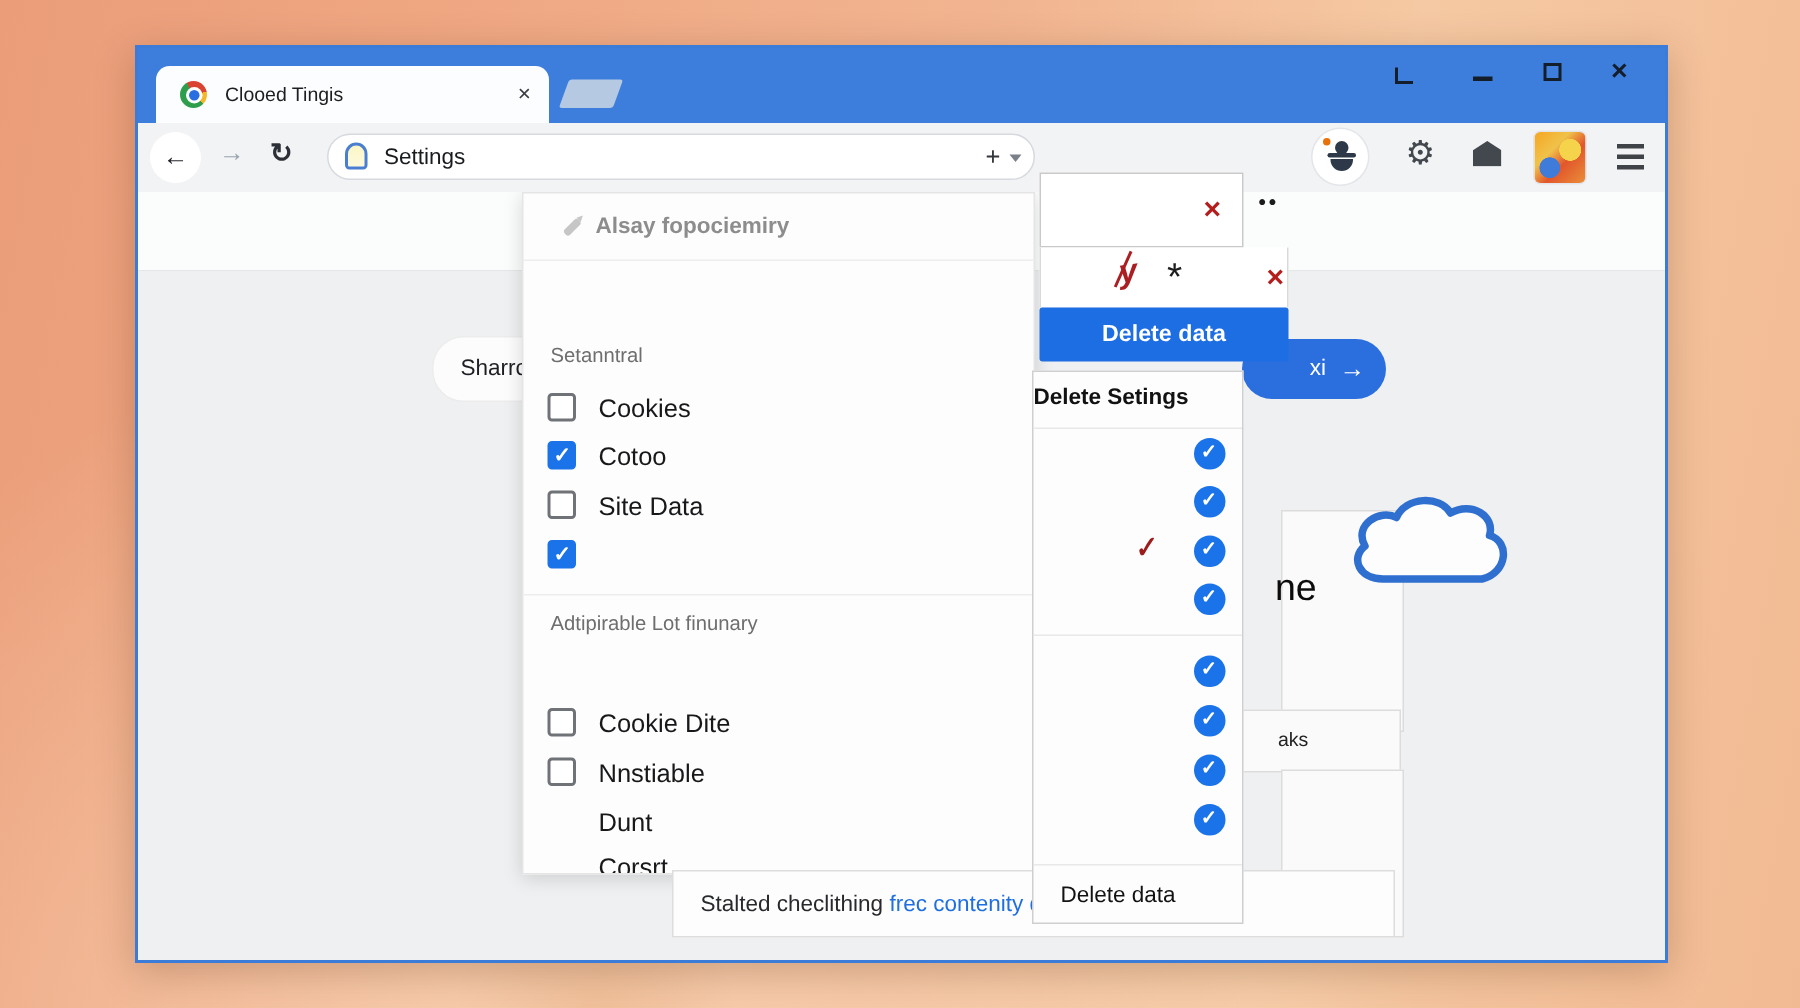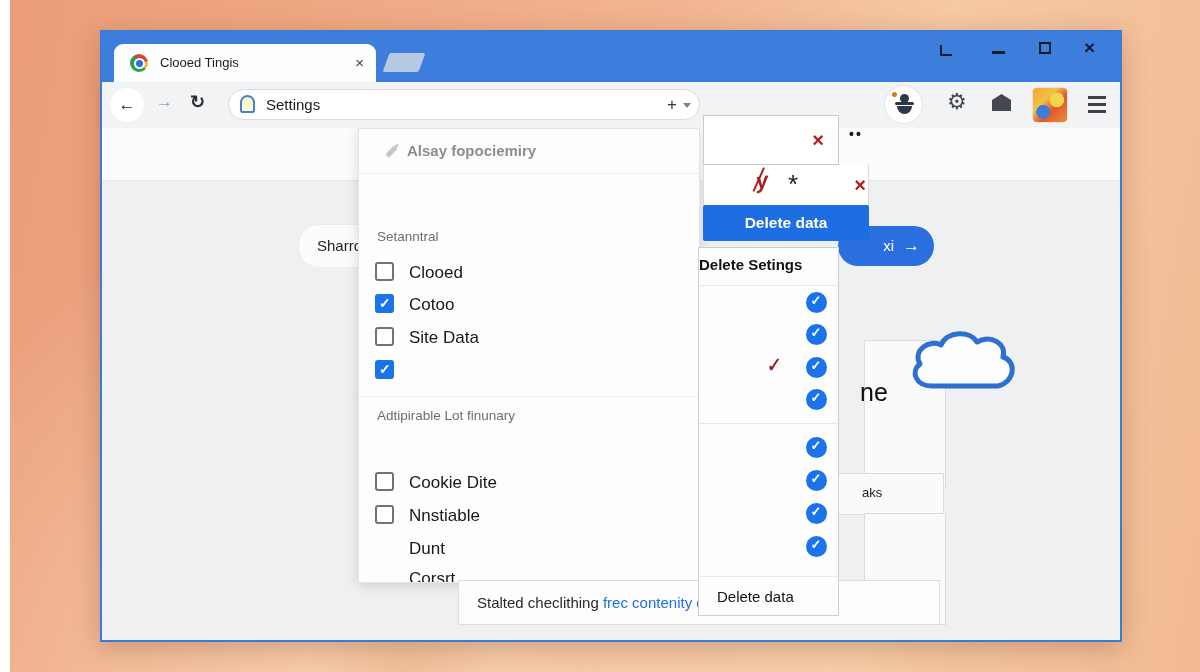--- a/index.html
+++ b/index.html
@@ -1,21 +1,21 @@
 <!DOCTYPE html>
 <html><head>
 <meta charset="utf-8">
 <style>
   html,body{margin:0;padding:0;}
   body{width:1200px;height:672px;overflow:hidden;font-family:"Liberation Sans",sans-serif;position:relative;}
   .stage{position:absolute;inset:0;
     background:
       radial-gradient(ellipse at 30% 108%, rgba(255,238,210,.55), transparent 50%),
       radial-gradient(circle at 33% 101%, rgba(210,115,55,.45), transparent 9%),
-      linear-gradient(100deg,#eb9d79 0%,#efa883 25%,#f2b591 52%,#f5c9a3 72%,#f2ba93 100%); margin-left: 10px;}
+      linear-gradient(100deg,#eb9d79 0%,#efa883 25%,#f2b591 52%,#f5c9a3 72%,#f2ba93 100%);}
   .window{position:absolute;left:90px;top:30px;width:1022px;height:612px;box-sizing:border-box;
     border:2px solid #3a7cd8;background:#eef0f1;box-shadow:0 6px 24px rgba(80,40,10,.25);}
   
   .titlebar{position:absolute;left:0;top:0;width:1018px;height:50px;background:#3d7edd;}
   .tab{position:absolute;left:12px;top:12px;width:262px;height:38px;background:#fcfdfe;border-radius:9px 9px 0 0;}
   .favicon{position:absolute;left:16px;top:10px;width:18px;height:18px;border-radius:50%;
     background:conic-gradient(from -30deg,#d9432f 0 30%,#f3b72c 0 45%,#2f9e4c 0 100%);}
   .favicon i{position:absolute;left:3.5px;top:3.5px;width:11px;height:11px;border-radius:50%;background:#fff;}
   .favicon b{position:absolute;left:5.5px;top:5.5px;width:7px;height:7px;border-radius:50%;background:#2a6fe0;}
   .tab-title{position:absolute;left:46px;top:0;line-height:38px;font-size:13px;color:#1c1e21;}
@@ -186,21 +186,21 @@
 
       <div class="dialog">
         <div class="dlg-header">
           <span class="pencil"></span>
           <span class="ttl">Alsay fopociemiry</span>
         </div>
 
         <span class="sec-title" style="top:100px">Setanntral</span>
         <div class="dlg-row" style="top:127px">
           <span class="cb"></span>
-          <span class="lbl">Clooed</span>
+          <span class="lbl">Cookies</span>
         </div>
         <div class="dlg-row" style="top:159px">
           <span class="cb checked"></span>
           <span class="lbl">Cotoo</span>
         </div>
         <div class="dlg-row" style="top:192px">
           <span class="cb"></span>
           <span class="lbl">Site Data</span>
         </div>
         <div class="dlg-row" style="top:225px">

